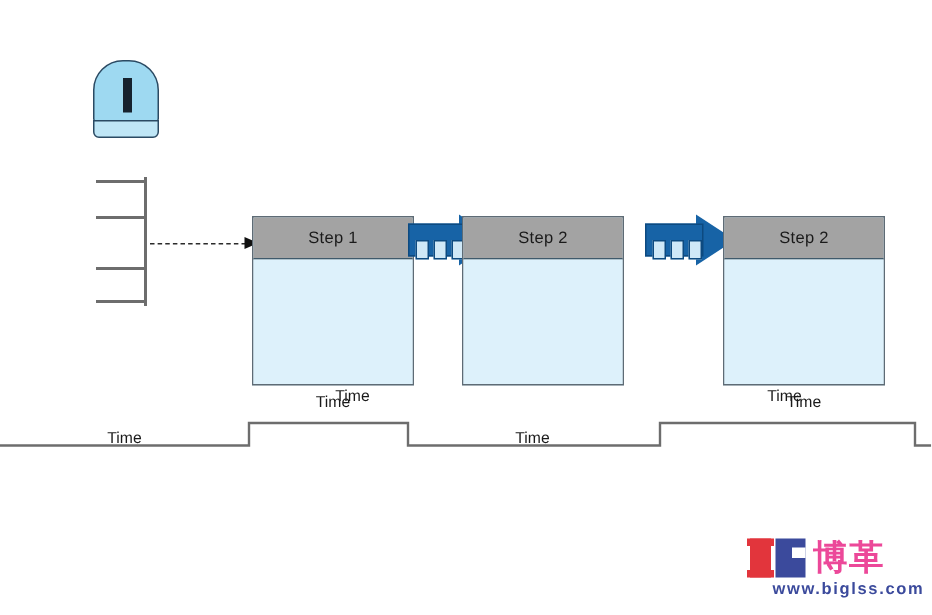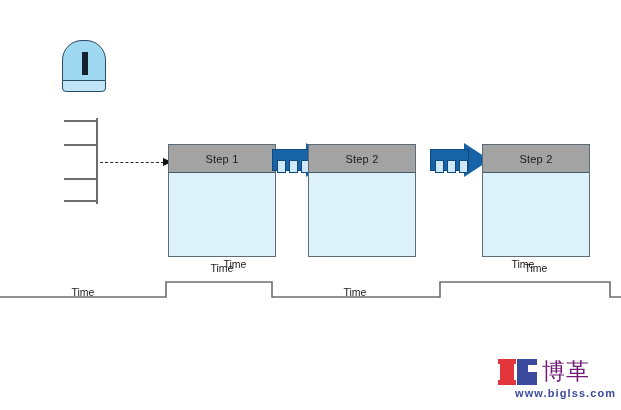--- a/index.html
+++ b/index.html
@@ -263,22 +263,22 @@
     position: absolute;
     right: 0; top: 6px;
     width: 9px; height: 7px;
     background: #ffffff;
   }
   .logo-cn {
     position: absolute;
     left: 44px;
     top: 0;
     font-size: 23px;
-    font-weight: normal;
-    color: #701a75;
+    font-weight: bold;
+    color: #ec4899;
     letter-spacing: 1px;
     line-height: 28px;
   }
   .logo-url {
     position: absolute;
     left: 2px;
     top: 30px;
     font-size: 11px;
     font-weight: bold;
     color: #3b4a9c;

